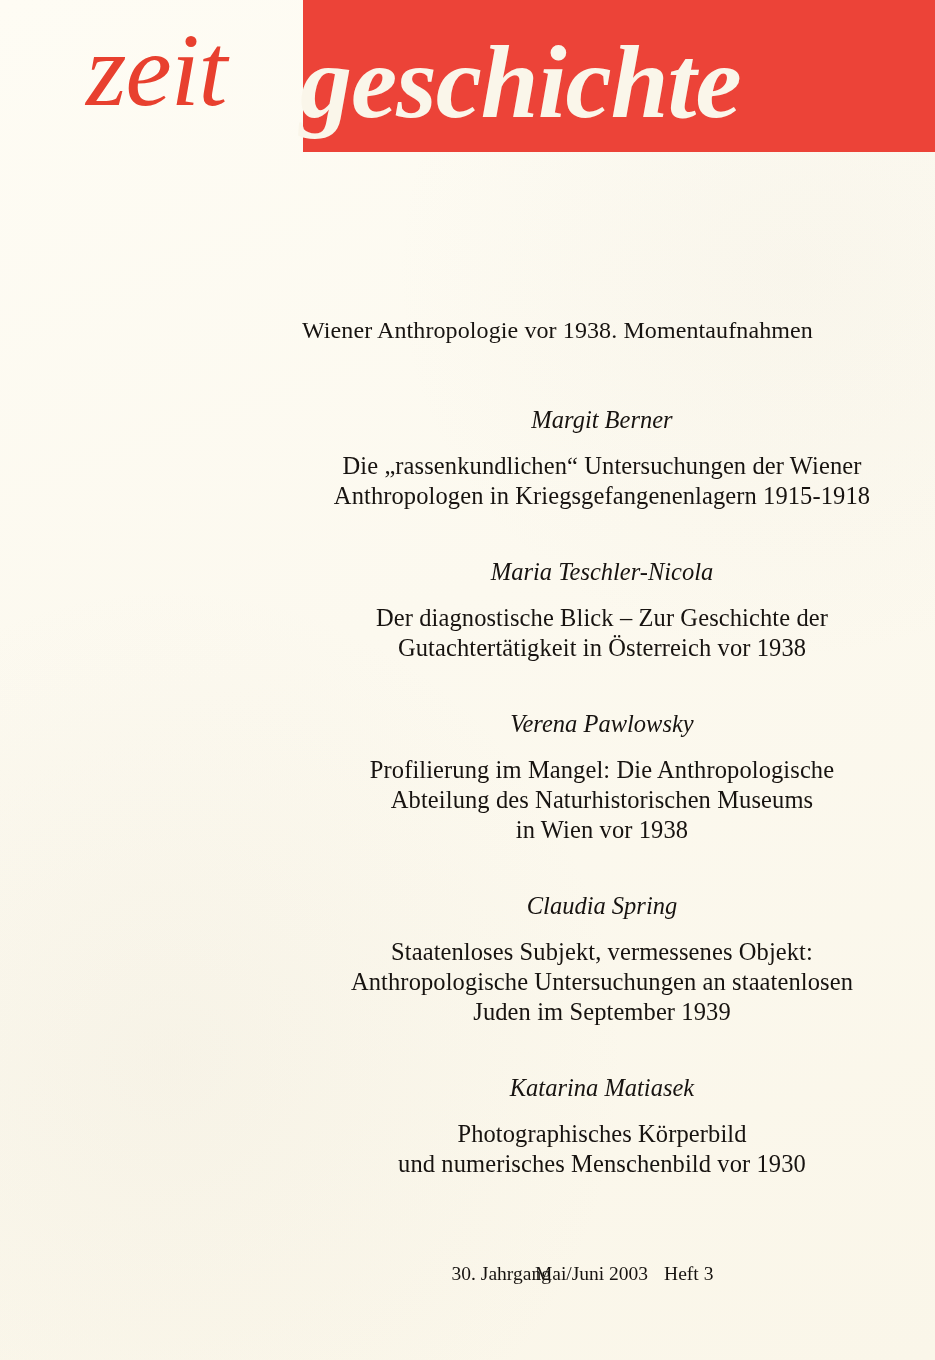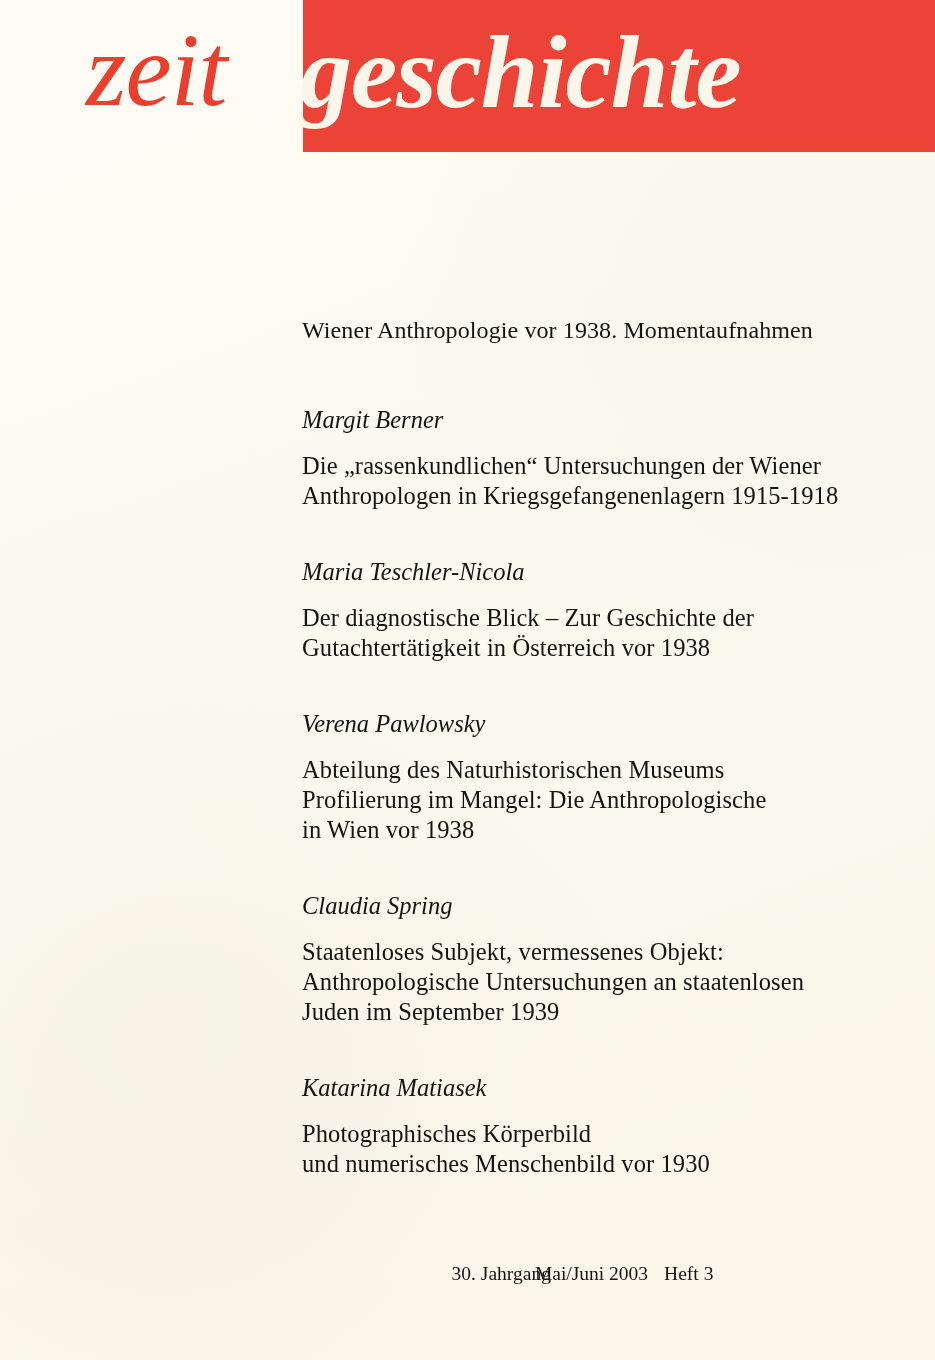--- a/index.html
+++ b/index.html
@@ -53,21 +53,21 @@
     font-weight: 400;
     font-size: 104px;
     letter-spacing: -1px;
     color: #e8402f;
     white-space: nowrap;
     z-index: 3;
   }
   .masthead-word-geschichte {
     position: absolute;
     left: 300px;
-    top: 7px;
+    top: 17px;
     height: 130px;
     line-height: 130px;
     font-style: italic;
     font-weight: 700;
     font-size: 104px;
     letter-spacing: -1px;
     color: #faf6ea;
     white-space: nowrap;
     z-index: 3;
   }
@@ -81,20 +81,21 @@
   }
   .issue-theme {
     font-size: 24px;
     line-height: 34px;
     letter-spacing: 0.1px;
     color: #171310;
     margin: 0 0 58px 0;
   }
   .toc-entry {
     margin: 0 0 46px 0;
+    text-align: center;
   }
   .toc-entry:last-child {
     margin-bottom: 0;
   }
   .toc-author {
     font-style: italic;
     font-size: 24.5px;
     line-height: 30px;
     color: #171310;
     margin-bottom: 1px;
@@ -157,22 +158,22 @@
       <div class="toc-author">Maria Teschler-Nicola</div>
       <div class="toc-title">
         <span class="toc-title-line">Der diagnostische Blick – Zur Geschichte der</span>
         <span class="toc-title-line">Gutachtertätigkeit in Österreich vor 1938</span>
       </div>
     </div>
 
     <div class="toc-entry">
       <div class="toc-author">Verena Pawlowsky</div>
       <div class="toc-title">
+        <span class="toc-title-line">Profilierung im Mangel: Die Anthropologische</span>
         <span class="toc-title-line">Abteilung des Naturhistorischen Museums</span>
-        <span class="toc-title-line">Profilierung im Mangel: Die Anthropologische</span>
         <span class="toc-title-line">in Wien vor 1938</span>
       </div>
     </div>
 
     <div class="toc-entry">
       <div class="toc-author">Claudia Spring</div>
       <div class="toc-title">
         <span class="toc-title-line">Staatenloses Subjekt, vermessenes Objekt:</span>
         <span class="toc-title-line">Anthropologische Untersuchungen an staatenlosen</span>
         <span class="toc-title-line">Juden im September 1939</span>

